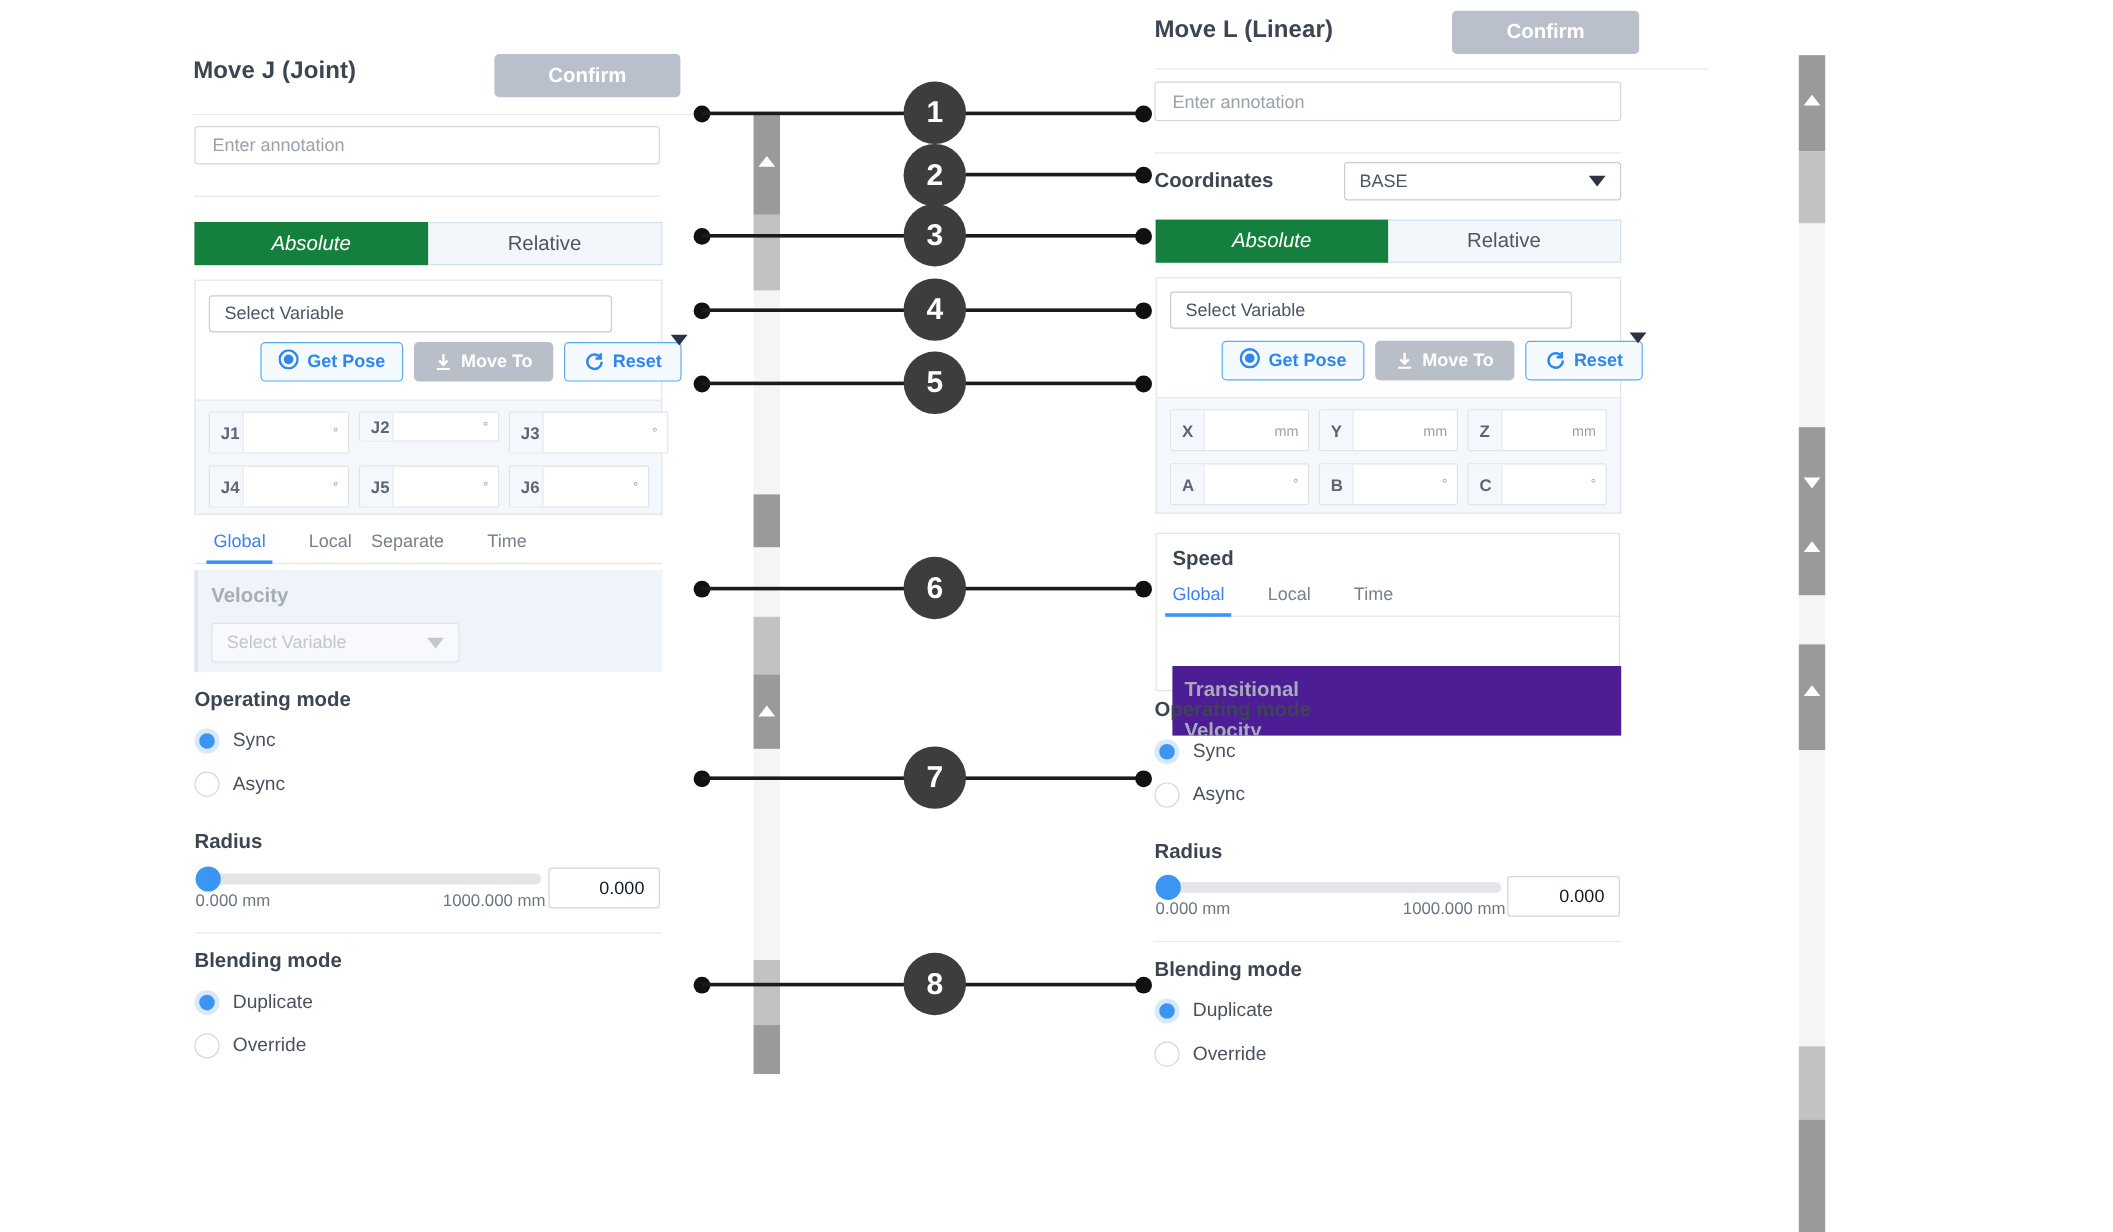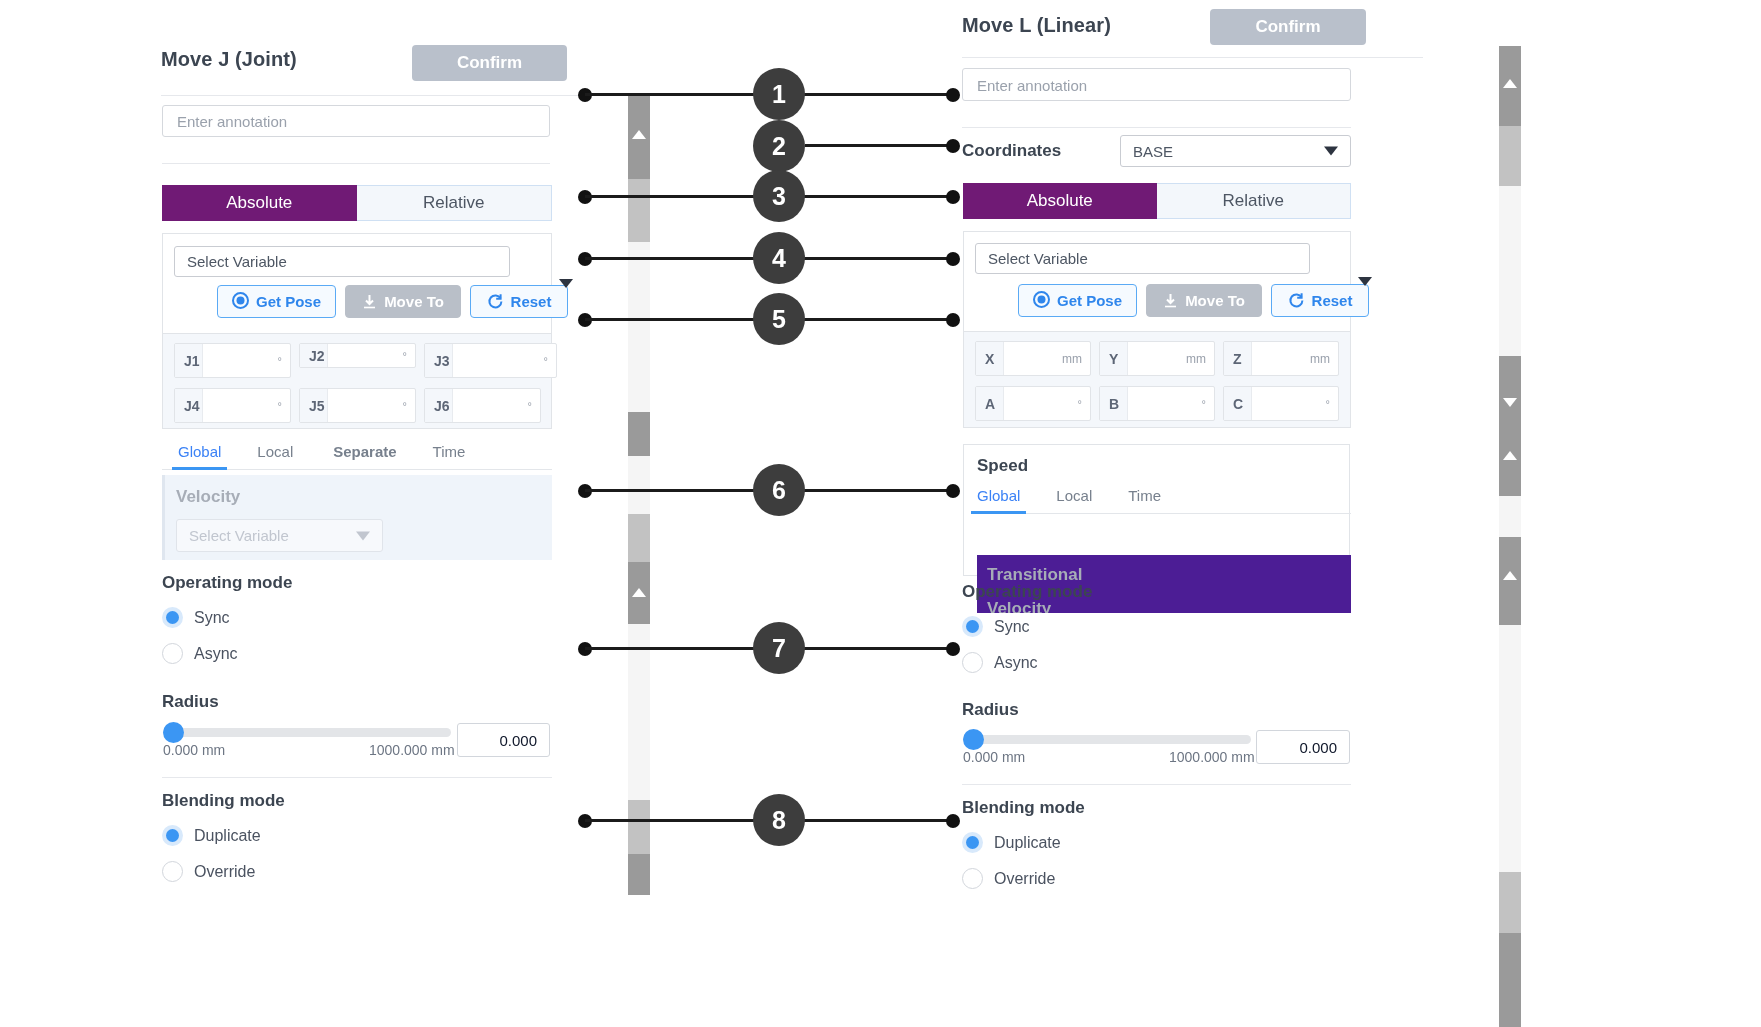--- a/index.html
+++ b/index.html
@@ -45,21 +45,21 @@
     width:0;height:0;border-left:7px solid transparent;border-right:7px solid transparent;
     border-top:9px solid #2d3440;
   }
 
   
   .seg{display:flex;box-sizing:border-box;}
   .seg .segbtn{
     flex:1;display:flex;align-items:center;justify-content:center;
     font-size:17px;box-sizing:border-box;
   }
-  .seg .segbtn.active{background:#701a75;color:#fff;}
+  .seg .segbtn.active{background:#15803d;color:#fff;font-style:italic;}
   .seg .segbtn.inactive{background:#f3f7fb;color:#4d5663;border:1px solid #cfe0f3;border-left:none;}
 
   
   .var-card{box-sizing:border-box;border:1px solid #e1e4e8;background:#fff;position:relative;}
   .var-select{
     box-sizing:border-box;border:1px solid #c9ccd2;background:#fff;border-radius:3px;
     display:flex;align-items:center;padding:0 12px;font-size:15px;color:#4d5663;position:relative;
   }
   .btnrow{display:flex;gap:9px;padding-left:43px;}
   .act-btn{
@@ -231,21 +231,21 @@
     </div>
     <div class="fld" style="position:absolute;left:261px;top:54px;width:117px;height:35px;">
       <span class="fk" style="width:28px;">J6</span>
       <span class="unit deg">°</span>
     </div>
   </div>
 
   <div class="tabs" style="position:absolute;left:1px;top:443px;width:390px;">
     <div class="tab active" style="margin-left:16px;">Global</div>
     <div class="tab" style="margin-left:36px;">Local</div>
-    <div class="tab" style="margin-left:40px;font-weight:bold;">Separate</div>
+    <div class="tab" style="margin-left:16px;">Separate</div>
     <div class="tab" style="margin-left:36px;">Time</div>
   </div>
   <div class="vel-body" style="position:absolute;left:1px;top:475px;width:390px;height:85px;border-left:3px solid #dfe6ef;">
     <div class="vel-label" style="position:absolute;left:11px;top:12px;">Velocity</div>
     <div class="vel-select" style="position:absolute;left:11px;top:44px;width:207px;height:33px;">
       <span>Select Variable</span>
       <span class="caret"></span>
     </div>
   </div>
 

